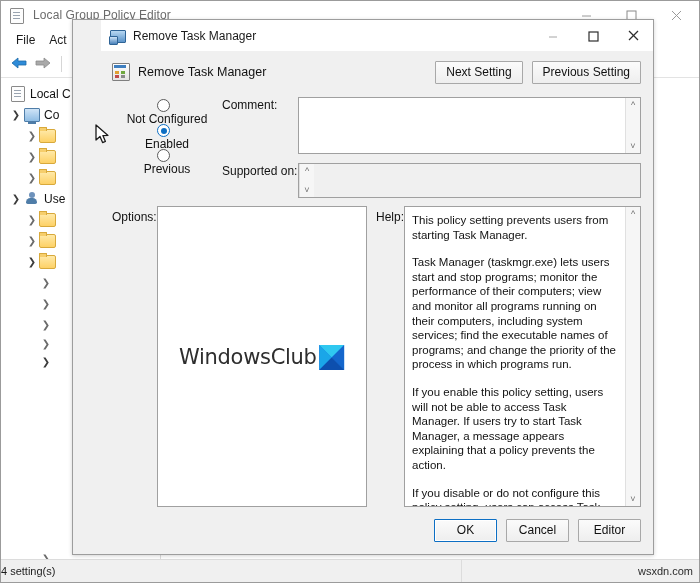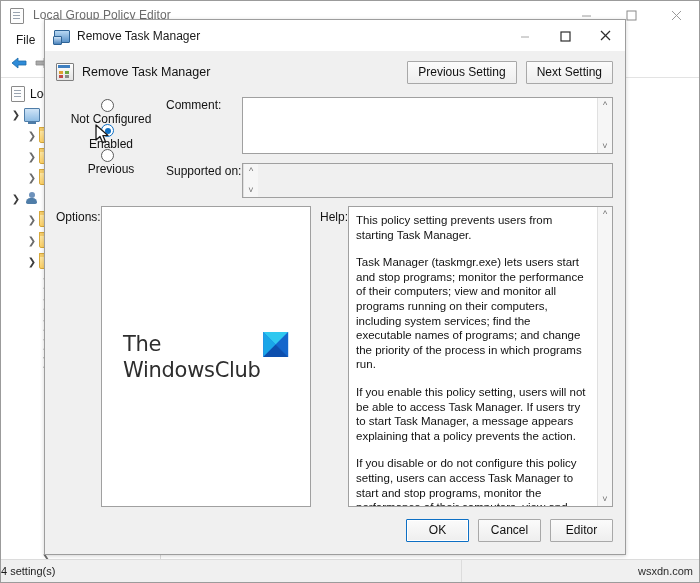--- a/index.html
+++ b/index.html
@@ -228,28 +228,29 @@
   .status-watermark {
     margin-left: auto;
     padding-right: 6px;
     font-size: 11px;
     color: #2b2b2b;
   }
 
   
   #policy-dialog {
     position: absolute;
-    left: 44px; top: 19px;
+    left: 72px; top: 19px;
     width: 582px; height: 536px;
     background: #f0f0f0;
     border: 1px solid #9d9d9d;
     box-shadow: 0 1px 4px rgba(0,0,0,0.18);
     box-sizing: border-box;
     display: flex;
     flex-direction: column;
+    padding-left: 28px;
   }
   .dlg-titlebar {
     height: 31px;
     background: #ffffff;
     display: flex;
     align-items: center;
     position: relative;
     flex: 0 0 auto;
   }
   .dlg-title-icon {
@@ -702,22 +703,22 @@
               <line x1="11" y1="2" x2="2" y2="11" stroke="#2d2d2d" stroke-width="1.2"></line>
             </svg>
         </div>
       </div>
     </div>
 
     <div class="dlg-header">
       <div class="policy-icon"></div>
       <div class="policy-name">Remove Task Manager</div>
       <div class="hdr-buttons">
+        <button class="btn">Next Setting</button>
         <button class="btn">Previous Setting</button>
-        <button class="btn">Next Setting</button>
       </div>
     </div>
 
     <div class="dlg-upper">
       <div class="radio-col">
         <div class="radio-row">
           <div class="radio-dot"></div>
           <div class="radio-label">Not Configured</div>
         </div>
         <div class="radio-row">
@@ -754,21 +755,20 @@
       </div>
     </div>
 
     <div class="dlg-lower">
       <div class="pane pane-options">
         <div class="pane-label">Options:</div>
         <div class="pane-box">
           <div class="options-inner">
             <div class="watermark">
               <div class="wm-text">
-                <div>The</div>
                 <div>WindowsClub</div>
               </div>
               <div class="wm-logo">
                 <svg width="25" height="25" viewBox="0 0 25 25">
                   <rect x="0" y="0" width="25" height="25" fill="#1f7ae0"></rect>
                   <polygon points="0,0 25,0 12.5,12.5" fill="#2fc8f0"></polygon>
                   <polygon points="0,0 12.5,12.5 0,25" fill="#1aa6e8"></polygon>
                   <polygon points="25,0 25,25 12.5,12.5" fill="#1466cc"></polygon>
                   <polygon points="0,25 12.5,12.5 25,25" fill="#0d4fae"></polygon>
                 </svg>

